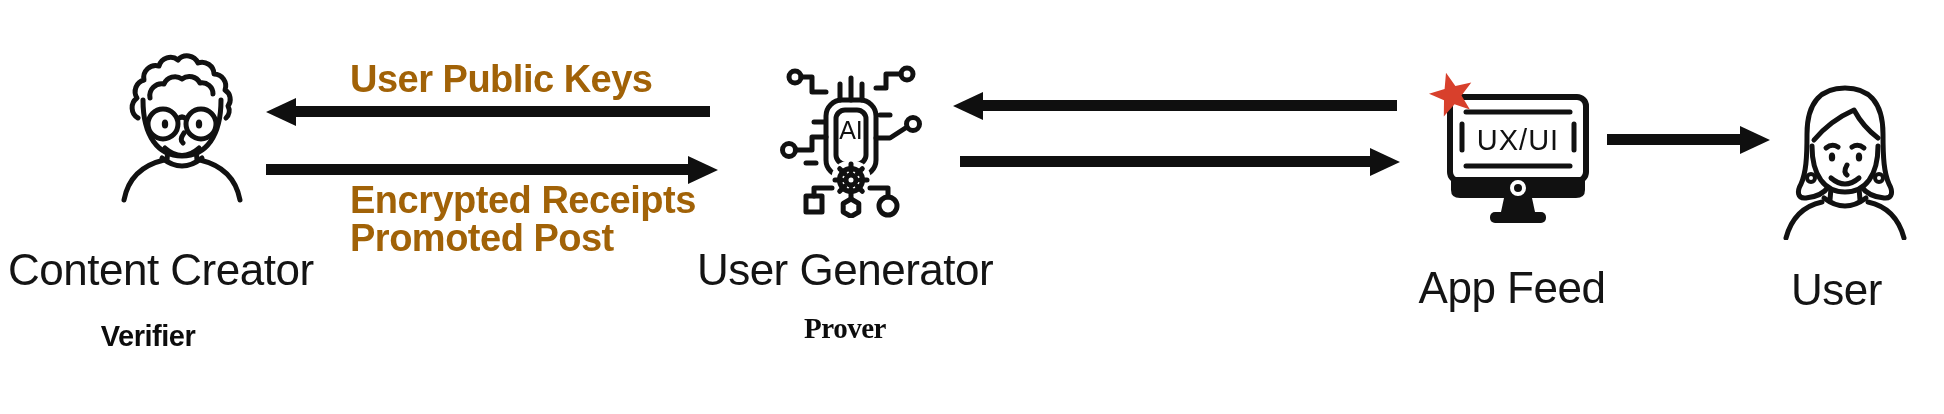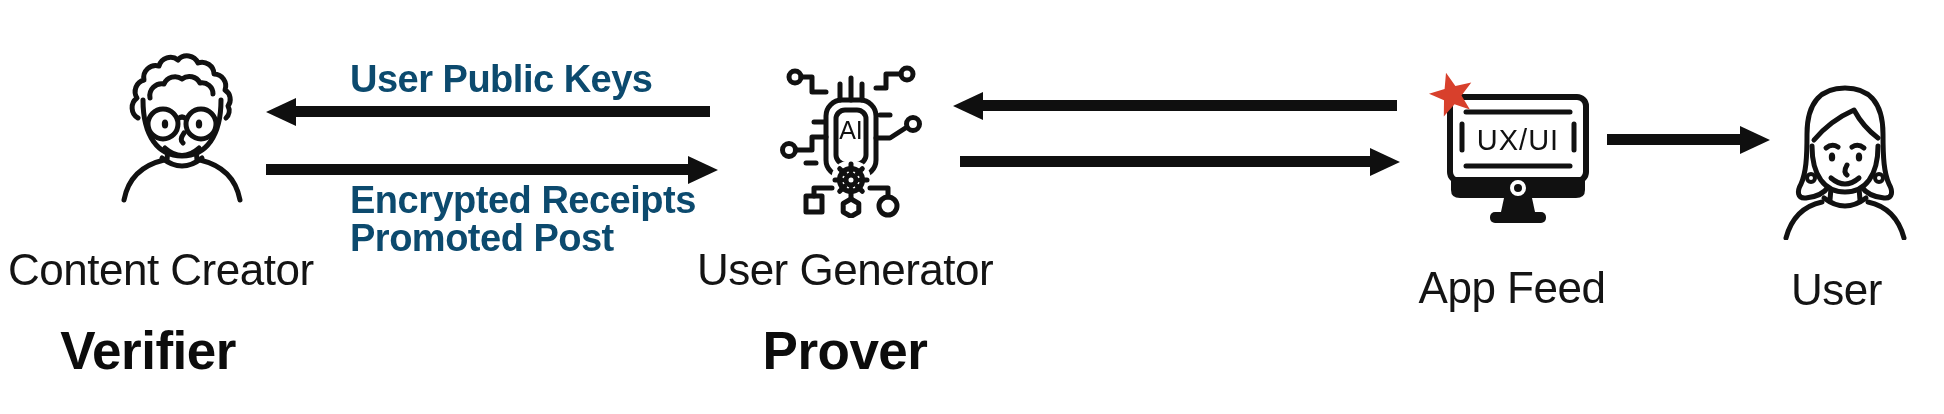--- a/index.html
+++ b/index.html
@@ -19,32 +19,32 @@
     position: absolute;
     text-align: center;
     font-size: 44px;
     letter-spacing: -0.5px;
     color: #141414;
     white-space: nowrap;
   }
   .node-role {
     position: absolute;
     text-align: center;
-    font-size: 53px;
+    font-size: 29px;
     font-weight: bold;
     letter-spacing: -0.5px;
     color: #0c0c0c;
     white-space: nowrap;
   }
   .edge-label {
     position: absolute;
     font-size: 38px;
     font-weight: bold;
     letter-spacing: -0.5px;
-    color: #0c4a6e;
+    color: #a16207;
     white-space: nowrap;
     line-height: 38px;
   }
 
   
   .arrow { position: absolute; height: 28px; }
   .arrow .shaft {
     position: absolute;
     top: 8px;
     height: 11px;
@@ -170,21 +170,21 @@
     <circle class="ink" cx="73" cy="120" r="5"></circle>
 
     <path class="ink" d="M54,128 H36 V136"></path>
     <rect class="ink" x="28" y="136" width="16" height="16"></rect>
     <path class="ink" d="M92,128 H110 V137"></path>
     <circle class="ink" cx="110" cy="146" r="9"></circle>
     <path class="ink" d="M73,138 V139"></path>
     <path class="ink" d="M73,139 L80.8,143.5 V152 L73,156.5 L65.2,152 V143.5 Z"></path>
   </svg>
   <div class="node-label" style="left:695px; top:245px; width:300px;">User Generator</div>
-  <div class="node-role" style="left:695px; top:320px; width:300px;">Prover</div>
+  <div class="node-role" style="left:695px; top:312px; width:300px;font-family:Liberation Serif, serif;">Prover</div>
 
   <svg class="abs" style="left:1446px; top:93px;" width="144" height="132" viewBox="0 0 144 132" aria-hidden="true">
     <rect x="4" y="4" width="136" height="84" rx="9" fill="#ffffff" stroke="#111111" stroke-width="6"></rect>
     <path class="ink" d="M20,19 H124"></path>
     <path class="ink" d="M20,73 H124"></path>
     <path class="ink" d="M16,31 V57"></path>
     <path class="ink" d="M128,31 V57"></path>
     <text class="svg-text" x="72" y="57" font-size="29" text-anchor="middle" letter-spacing="1">UX/UI</text>
     <path class="ink-fill" d="M5,84 H139 V97 Q139,105 130,105 H14 Q5,105 5,97 Z"></path>
     <circle cx="72" cy="95" r="6" fill="none" stroke="#ffffff" stroke-width="4"></circle>

